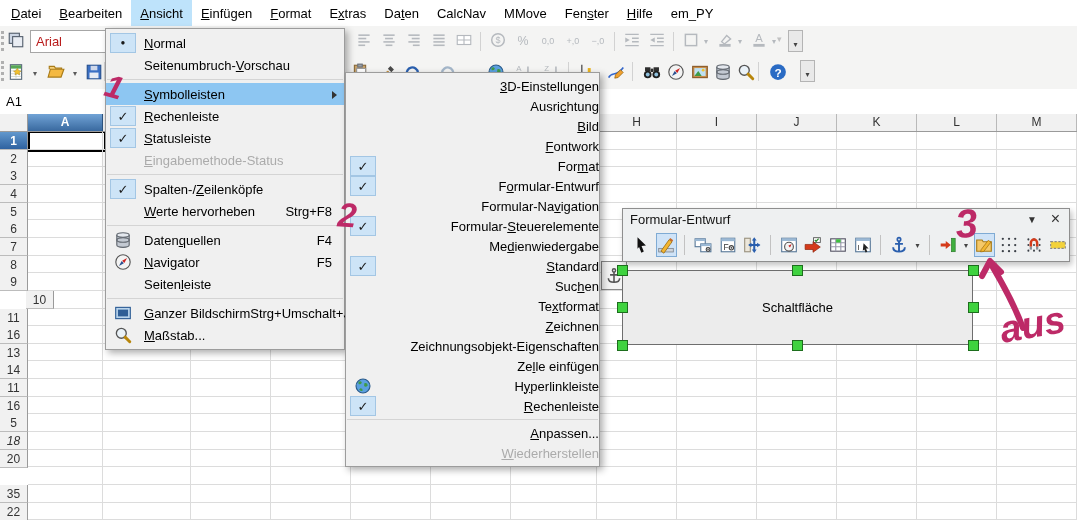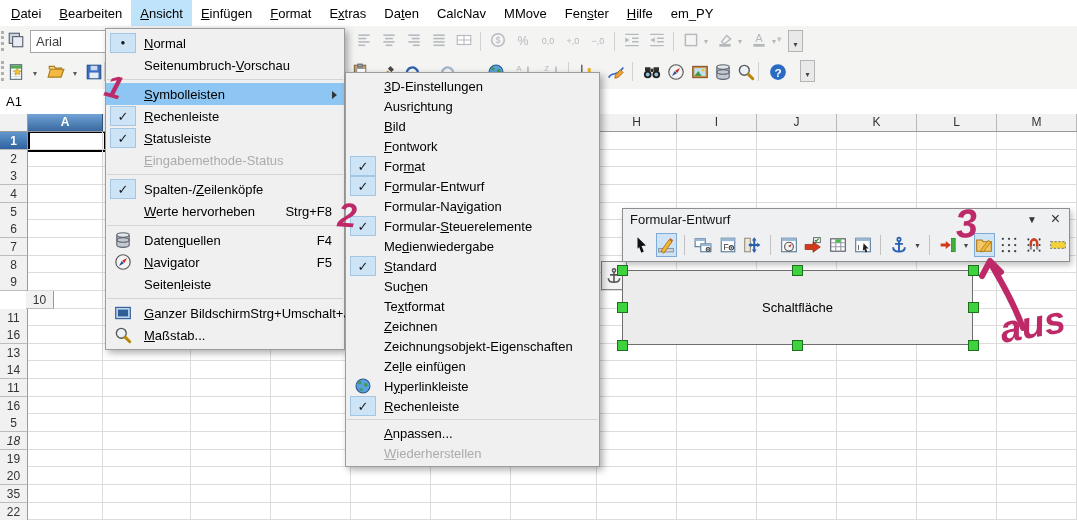--- a/index.html
+++ b/index.html
@@ -16,21 +16,21 @@
   
   #tb1{position:absolute;left:0;top:26px;width:1077px;height:30px;background:#f4f4f3;border-bottom:1px solid #e3e3e3;z-index:1;}
   #tb2{position:absolute;left:0;top:56px;width:1077px;height:33px;background:#f4f4f3;border-bottom:1px solid #c9c9c9;z-index:1;}
   .grip{position:absolute;left:1px;top:5px;height:20px;width:3px;border-left:3px dotted #b0b0b0;}
   .tbi{position:absolute;top:4px;width:24px;height:24px;display:flex;align-items:center;justify-content:center;}
   #tb1 .tbi{top:2px;}
   .tbsep{position:absolute;top:6px;width:1px;height:19px;background:#d2d2d2;}
   .ddarr{position:absolute;top:13px;font-size:8px;color:#5a5a5a;width:10px;text-align:center;}
   #tb1 .ddarr{top:11px;color:#b5b9be;}
   .fontbox{position:absolute;left:30px;top:4px;width:110px;height:21px;background:#fff;border:1px solid #a6a6a6;
-           display:flex;align-items:center;padding-left:5px;color:#404040;}
+           display:flex;align-items:center;padding-left:5px;color:#b91c1c;}
   .minibtn{position:absolute;width:15px;height:22px;background:#e9e9e9;border:1px solid #b4b4b4;
            display:flex;align-items:flex-end;justify-content:center;font-size:8px;color:#444;padding-bottom:2px;box-sizing:border-box;}
   .fade-arr{position:absolute;font-size:9px;color:#c2c2c2;}
 
   
   #fxbar{position:absolute;left:0;top:89px;width:1077px;height:25px;background:#fff;border-bottom:1px solid #bdbdbd;z-index:1;}
   #namebox{position:absolute;left:0;top:0;width:105px;height:24px;background:#fff;border-right:1px solid #b4b4b4;
            display:flex;align-items:center;padding-left:6px;}
   #colhdr{position:absolute;left:0;top:114px;width:1077px;height:18px;background:#f1f1f1;border-bottom:1px solid #9a9a9a;box-sizing:border-box;z-index:1;}
   .ch{position:absolute;top:0;height:17px;line-height:17px;text-align:center;font-size:12px;color:#333;
@@ -46,21 +46,21 @@
       box-sizing:border-box;font-size:12px;color:#333;text-align:center;}
   .rh.sel{background:linear-gradient(#6298cd,#2f62a0);color:#fff;font-weight:bold;}
   #cellsel{position:absolute;left:28px;top:-1px;width:74px;height:16px;border:2px solid #000;border-bottom:3px solid #000;background:#fff;}
 
   
   .menu{position:absolute;background:#f0f0f0;border:1px solid #9c9c9c;box-shadow:3px 3px 7px rgba(0,0,0,.32);
         padding:3px 0;box-sizing:border-box;}
   #viewmenu{left:105px;top:28px;width:240px;z-index:6;}
   #subm{left:345px;top:72px;width:255px;z-index:7;}
   .mi{display:flex;align-items:center;height:22px;position:relative;cursor:default;}
-  #subm .mi{height:20px;}
+  #subm .mi{height:20px;justify-content:space-between;}
   .mi.hl{background:#8dc6f2;}
   .mi.dis{color:#ababab;}
   .gut{width:34px;height:100%;display:flex;align-items:center;justify-content:center;flex:none;}
   .gbox{width:24px;height:18px;background:#cde4f7;border:1px solid #a3c6e4;display:flex;align-items:center;justify-content:center;}
   .ck{font-size:13px;color:#1a1a1a;line-height:1;}
   .rd{font-size:8px;color:#1a1a1a;line-height:1;}
   .lbl{padding-left:4px;white-space:nowrap;}
   .sc{margin-left:auto;padding-right:12px;white-space:nowrap;}
   .msep{height:1px;background:#d4d4d4;margin:3px 1px;}
   .subarr{position:absolute;right:7px;top:8px;width:0;height:0;border-left:5px solid #333;
@@ -422,21 +422,21 @@
       <div class="rh" style="top: 159px; height: 18px; line-height: 18px; margin-left: 26px;">10</div>
       <div class="rh" style="top: 177px; height: 18px; line-height: 18px;">11</div>
       <div class="rh" style="top: 194px; height: 18px; line-height: 18px;">16</div>
       <div class="rh" style="top: 212px; height: 18px; line-height: 18px;">13</div>
       <div class="rh" style="top: 229px; height: 18px; line-height: 18px;">14</div>
       <div class="rh" style="top: 247px; height: 18px; line-height: 18px;">11</div>
       <div class="rh" style="top: 265px; height: 18px; line-height: 18px;">16</div>
       <div class="rh" style="top: 282px; height: 18px; line-height: 18px;">5</div>
       <div class="rh" style="top: 300px; height: 18px; line-height: 18px; font-style: italic;">18</div>
       <div class="rh" style="top: 318px; height: 18px; line-height: 18px;">19</div>
-      <div class="rh" style="top: 335px; height: 18px; line-height: 18px;">20</div>
+      <div class="rh" style="top: 318px; height: 18px; line-height: 18px;">20</div>
       <div class="rh" style="top: 353px; height: 18px; line-height: 18px;">35</div>
       <div class="rh" style="top: 371px; height: 18px; line-height: 18px;">22</div>
     </div>
 
   <div id="ftb">
     <div id="ftb-title">Formular-Entwurf</div>
     <div id="ftb-dd"><span>▼</span></div>
     <div id="ftb-x"><span>×</span></div>
     <div id="ftb-row">
         <div class="fbtn">

